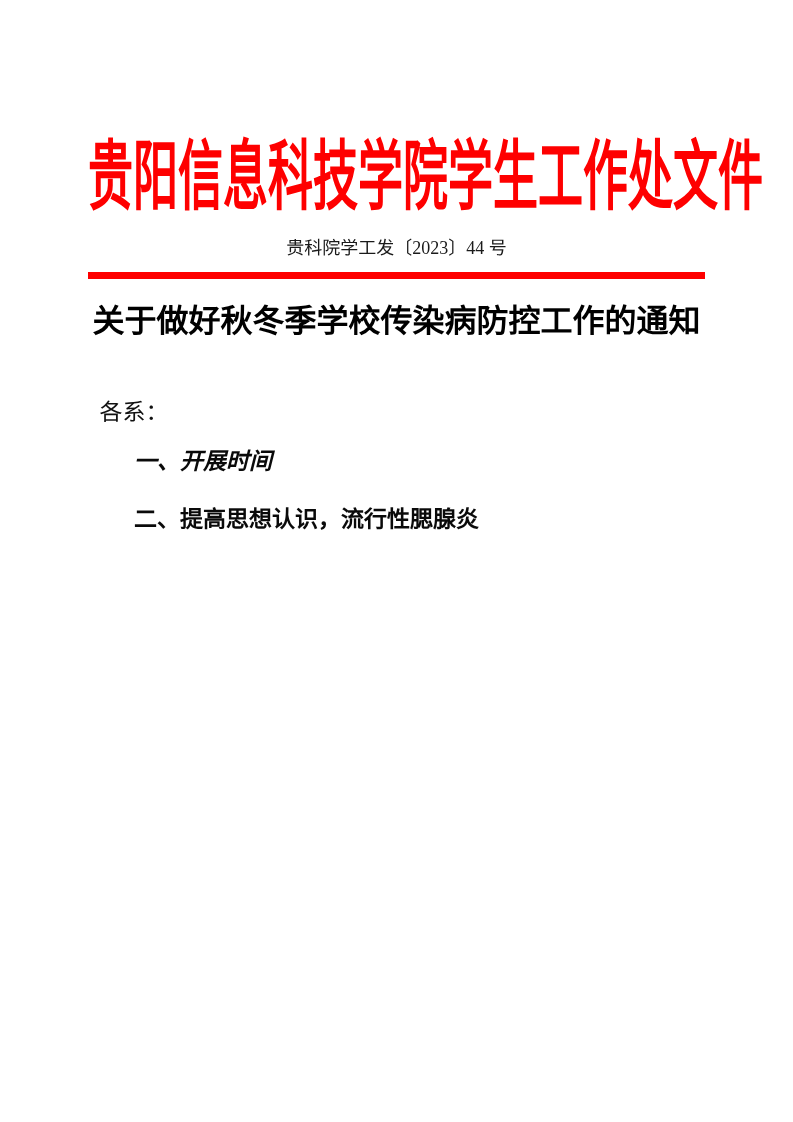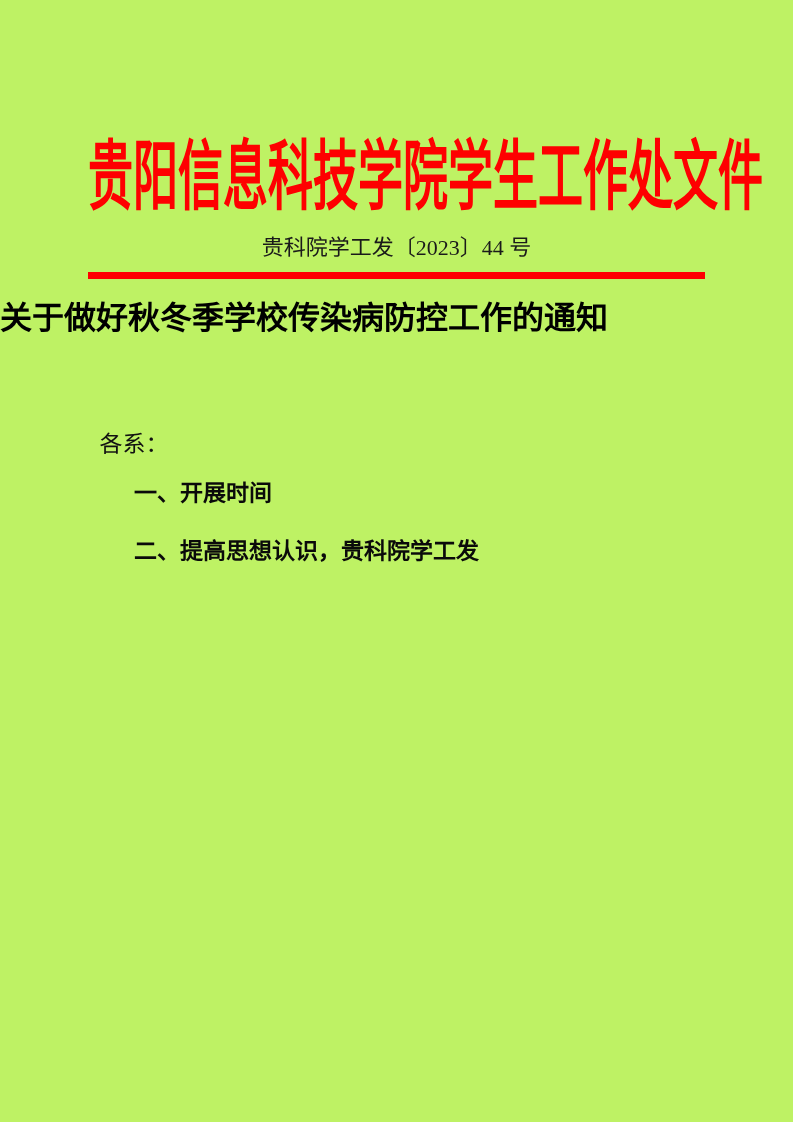--- a/index.html
+++ b/index.html
@@ -2,21 +2,21 @@
 <html lang="zh-CN"><head>
 <meta charset="utf-8">
 <style>
   * { margin: 0; padding: 0; box-sizing: border-box; }
   html, body { background: #9e9e9e; }
   .page {
     position: relative;
     width: 793px;
     height: 1122px;
     margin: 0 auto;
-    background: #bef264;
+    background: #ffffff;
     overflow: hidden;
     font-family: "Liberation Serif", "DejaVu Serif", serif;
   }
   
   .agency-header {
     position: absolute;
     top: 140px;
     left: 88px;
     width: 617px;
     height: 78px;
@@ -35,72 +35,72 @@
     transform-origin: top center;
     font-family: "Liberation Serif", "DejaVu Serif", serif;
   }
   
   .doc-number {
     position: absolute;
     top: 234px;
     left: 0;
     width: 793px;
     text-align: center;
-    font-size: 22px;
+    font-size: 18px;
     line-height: 28px;
     color: #1a1a1a;
     font-family: "Liberation Serif", "DejaVu Serif", serif;
   }
   
   .red-rule {
     position: absolute;
     top: 272px;
     left: 88px;
     width: 617px;
     height: 7px;
     background: #fe0000;
   }
   
   .doc-title {
     position: absolute;
     top: 300px;
     left: 0;
     width: 793px;
+    text-align: center;
     font-size: 32px;
     line-height: 42px;
     font-weight: 900;
     color: #000000;
-    font-family: Liberation Mono, monospace;
+    font-family: Liberation Sans, sans-serif;
   }
   
   .doc-body {
     position: absolute;
     top: 393px;
     left: 88px;
     width: 624px;
     font-size: 23px;
     line-height: 40px;
     color: #111111;
     text-align: justify;
     text-justify: inter-ideograph;
     font-family: "Liberation Serif", "DejaVu Serif", serif;
-    margin-top: 32px;
   }
   .doc-body p { margin: 0; }
   .salutation { text-indent: 0.5em; }
   .indent { text-indent: 2em; }
   .section-heading {
     font-size: 23px;
     line-height: 40px;
     font-weight: 700;
     text-indent: 2em;
     color: #0a0a0a;
     font-family: "Liberation Sans", "DejaVu Sans", sans-serif;
   }
-  .gap-small { margin-top: 8px !important; }
+  .gap-small { margin-top: 8px !important; font-style: italic; }
   .gap-large { margin-top: 18px !important; }
 </style>
 </head>
 <body>
 
 <div class="page">
 
   <div class="agency-header">
     <span class="stretch">贵阳信息科技学院学生工作处文件</span>
   </div>
@@ -112,18 +112,18 @@
   <div class="doc-title">关于做好秋冬季学校传染病防控工作的通知</div>
 
   <div class="doc-body">
 
     <p class="salutation">各系：</p>
 
 
     <p class="section-heading gap-small">一、开展时间</p>
 
 
-    <p class="section-heading gap-large">二、提高思想认识，贵科院学工发</p>
+    <p class="section-heading gap-large">二、提高思想认识，流行性腮腺炎</p>
 
 
   </div>
 
 </div>
 
 </body></html>

